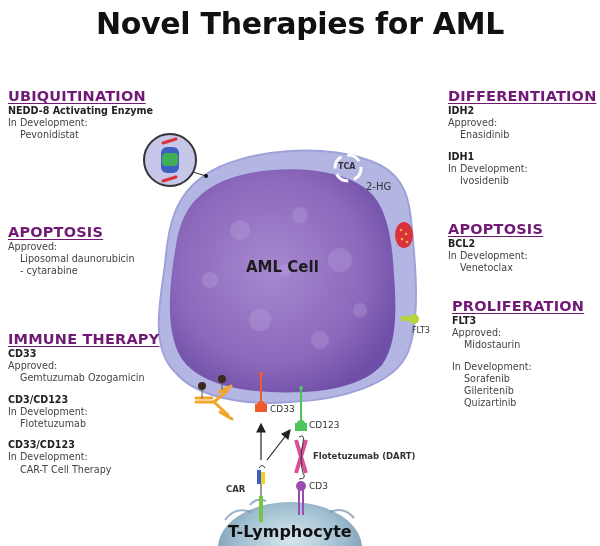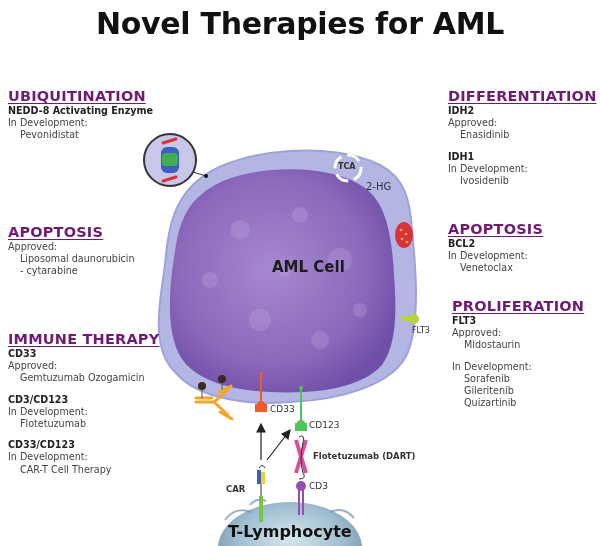--- a/index.html
+++ b/index.html
@@ -6,21 +6,21 @@
   body{width:600px;height:546px;position:relative;overflow:hidden;font-family:"DejaVu Sans","Liberation Sans",sans-serif;color:#222;}
   .title{position:absolute;left:0;top:6px;width:600px;text-align:center;font-size:30px;font-weight:bold;color:#111;letter-spacing:-0.3px;}
   .section{position:absolute;font-size:9.6px;line-height:12.2px;color:#444;}
   .sec-head{font-size:14.5px;font-weight:bold;color:#701a75;text-decoration:underline;text-underline-offset:2px;line-height:17px;letter-spacing:0.2px;}
   .target{font-weight:bold;color:#222;}
   .drug{padding-left:12px;}
   .gap{height:9px;}
   .diagram{position:absolute;left:0;top:0;width:600px;height:546px;}
   .lbl{position:absolute;font-size:9px;color:#333;}
   .lbl.b{font-weight:bold;}
-  .cell-label{position:absolute;left:246px;top:258px;font-size:15px;font-weight:bold;color:#1c1c1c;margin-left:26px;}
+  .cell-label{position:absolute;left:246px;top:258px;font-size:15px;font-weight:bold;color:#1c1c1c;}
   .tlym{position:absolute;left:228px;top:522px;font-size:16px;font-weight:bold;color:#111;}
 </style>
 </head>
 <body>
 
 <div class="title">Novel Therapies for AML</div>
 
 <svg class="diagram" viewBox="0 0 600 546">
   <defs>
     <radialGradient id="nucleusGrad" cx="45%" cy="45%" r="60%">

